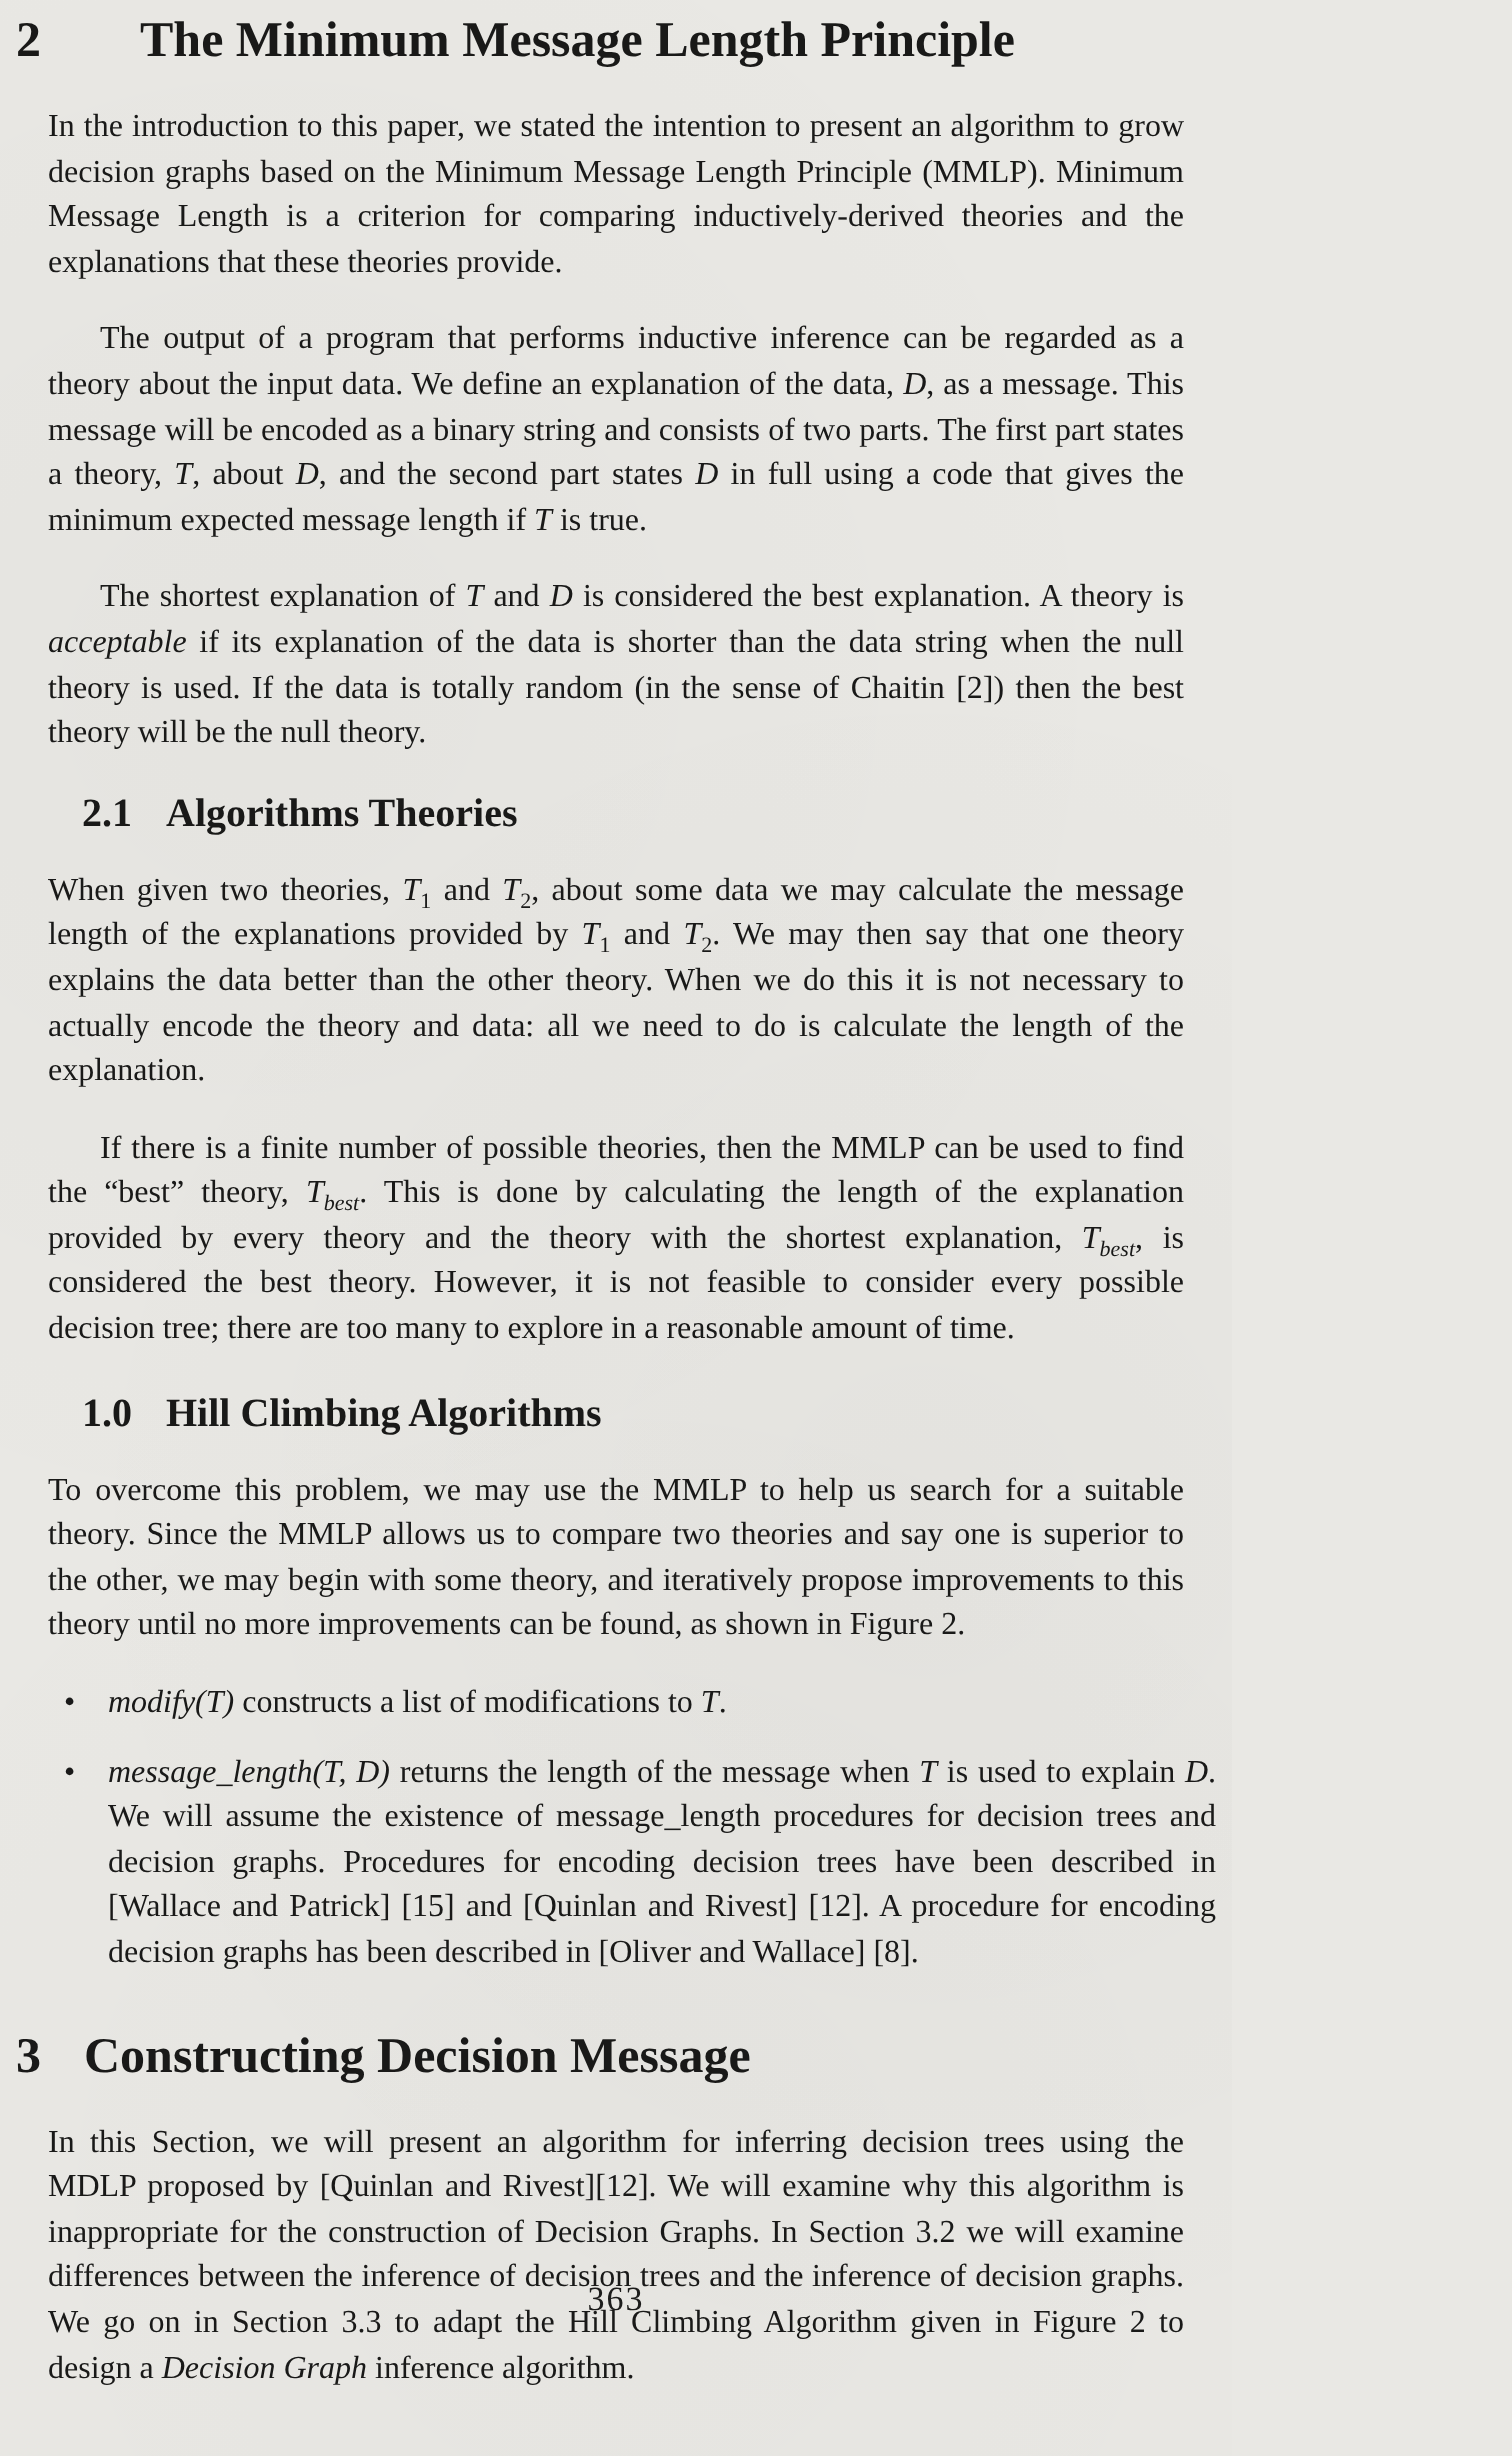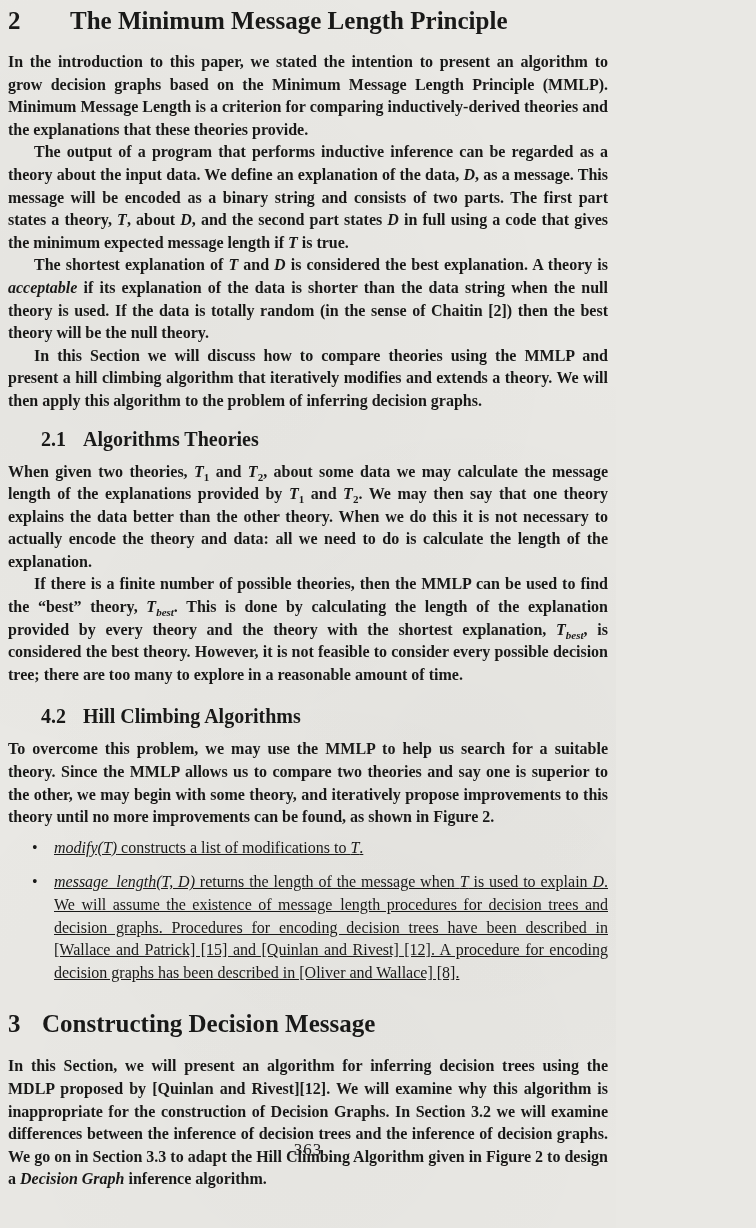--- a/index.html
+++ b/index.html
@@ -31,25 +31,24 @@
     font-size:20px;
     font-weight:700;
     line-height:24px;
     margin:14px 0 10px 0;
     white-space:nowrap;
   }
   .h2 .hnum{display:inline-block;width:42px;margin-left:33px;}
   .h2.before-gap{margin-top:18px;}
   .h1.mid{margin-top:24px;margin-bottom:15px;}
   p.body{
-    margin:0;
+    margin:16px;
     font-size:16px;
     line-height:22.6px;
     text-align:justify;
-    font-weight:bold;
   }
   p.indent{text-indent:26px;}
   .it{font-style:italic;}
   sub{font-size:11px;line-height:0;}
   ul.bullets{
     list-style:none;
     margin:8px 0 0 0;
     padding:0;
   }
   ul.bullets li{
@@ -61,21 +60,20 @@
   .bullet-marker{
     flex:0 0 10px;
     font-size:16px;
     line-height:22.6px;
   }
   .li-text{
     flex:1;
     font-size:16px;
     line-height:22.6px;
     text-align:justify;
-    text-decoration:underline;
   }
   .footer{
     position:absolute;
     top:1140px;
     left:0;
     width:100%;
     text-align:center;
     font-size:17px;
     letter-spacing:1px;
     color:#1c1c1b;
@@ -86,31 +84,30 @@
 
 <div class="page">
 
   <div class="h1">
     <span class="hnum">2</span><span>The Minimum Message Length Principle</span>
   </div>
 
   <p class="body"><span>In the introduction to this paper, we stated the intention to present an algorithm to grow decision graphs based on the Minimum Message Length Principle (MMLP). Minimum Message Length is a criterion for comparing inductively-derived theories and the explanations that these theories provide.</span></p>
   <p class="body indent"><span>The output of a program that performs inductive inference can be regarded as a theory about the input data. We define an explanation of the data, </span><span class="it">D</span><span>, as a message. This message will be encoded as a binary string and consists of two parts. The first part states a theory, </span><span class="it">T</span><span>, about </span><span class="it">D</span><span>, and the second part states </span><span class="it">D</span><span> in full using a code that gives the minimum expected message length if </span><span class="it">T</span><span> is true.</span></p>
   <p class="body indent"><span>The shortest explanation of </span><span class="it">T</span><span> and </span><span class="it">D</span><span> is considered the best explanation. A theory is </span><span class="it">acceptable</span><span> if its explanation of the data is shorter than the data string when the null theory is used. If the data is totally random (in the sense of Chaitin [2]) then the best theory will be the null theory.</span></p>
-  <p class="body indent"><span>In this Section we will discuss how to compare theories using the MMLP and present a hill climbing algorithm that iteratively modifies and extends a theory. We will then apply this algorithm to the problem of inferring decision graphs.</span></p>
 
   <div class="h2">
     <span class="hnum">2.1</span><span>Algorithms Theories</span>
   </div>
 
   <p class="body"><span>When given two theories, </span><span class="it">T</span><sub>1</sub><span> and </span><span class="it">T</span><sub>2</sub><span>, about some data we may calculate the message length of the explanations provided by </span><span class="it">T</span><sub>1</sub><span> and </span><span class="it">T</span><sub>2</sub><span>. We may then say that one theory explains the data better than the other theory. When we do this it is not necessary to actually encode the theory and data: all we need to do is calculate the length of the explanation.</span></p>
   <p class="body indent"><span>If there is a finite number of possible theories, then the MMLP can be used to find the “best” theory, </span><span class="it">T</span><sub class="it">best</sub><span>. This is done by calculating the length of the explanation provided by every theory and the theory with the shortest explanation, </span><span class="it">T</span><sub class="it">best</sub><span>, is considered the best theory. However, it is not feasible to consider every possible decision tree; there are too many to explore in a reasonable amount of time.</span></p>
 
   <div class="h2 before-gap">
-    <span class="hnum">4.2</span><span>Hill Climbing Algorithms</span>
+    <span class="hnum">1.0</span><span>Hill Climbing Algorithms</span>
   </div>
 
   <p class="body"><span>To overcome this problem, we may use the MMLP to help us search for a suitable theory. Since the MMLP allows us to compare two theories and say one is superior to the other, we may begin with some theory, and iteratively propose improvements to this theory until no more improvements can be found, as shown in Figure 2.</span></p>
 
   <ul class="bullets">
     <li>
       <span class="bullet-marker">•</span>
       <div class="li-text"><span class="it">modify(T)</span><span> constructs a list of modifications to </span><span class="it">T</span><span>.</span></div>
     </li>
     <li>

